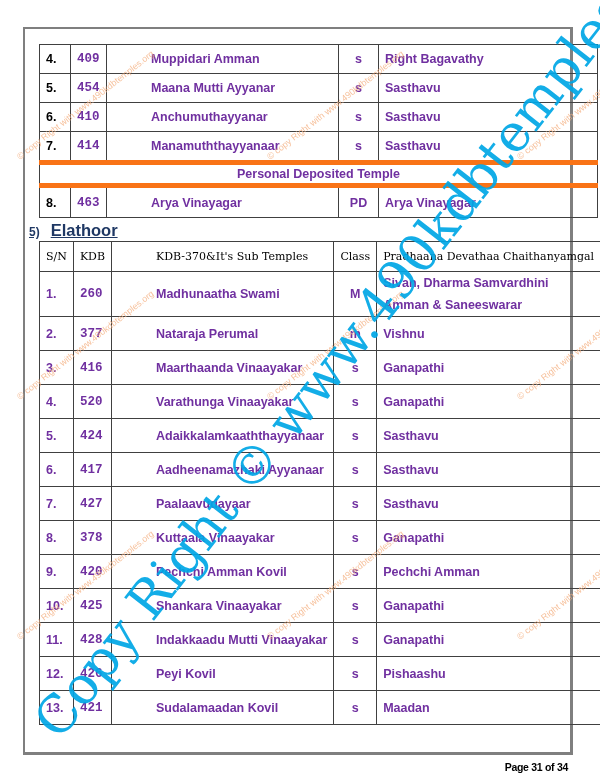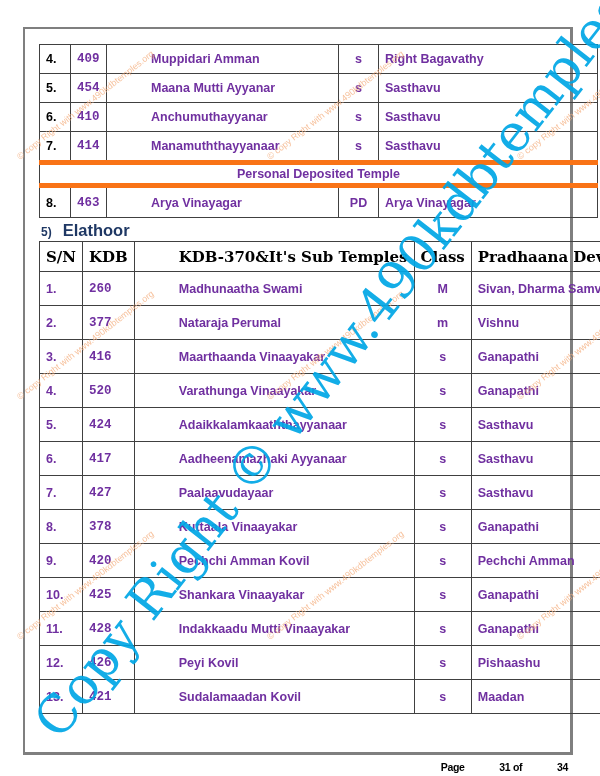--- a/index.html
+++ b/index.html
@@ -15,32 +15,32 @@
   .c-kdb { width: 23px; font-family: Liberation Mono, monospace; }
   .c-name { width: 181px; padding-left: 44px; }
   .c-class { width: 27px; text-align: center; }
   .c-deity { width: 206px; }
   #t1 { top: 44px; }
   #t1 td { height: 28px; }
   #t1 td.c-sn { color: #000000; }
   #t1 tr.subhead td { height: 18px; text-align: center; }
   #t1 tr.pd td { height: 29px; }
   #t1 tr.thick-top td { border-top: 5px solid #f97316; }
-  .heading { position: absolute; left: 41px; top: 221px; color: #1f3864; font-weight: bold; }
+  .heading { position: absolute; left: 29px; top: 221px; color: #1f3864; font-weight: bold; text-decoration: underline; }
   .heading .num { font-size: 12px; margin-right: 11px; }
   .heading .title { font-size: 16.5px; }
   #t2 { top: 241px; }
-  #t2 th { font-family: "DejaVu Serif", serif; font-size: 15px; color: #000000;
-           height: 29px; text-align: left; font-weight: bold; }
+  #t2 th { font-family: "DejaVu Serif", serif; font-size: 11px; color: #000000;
+           height: 29px; text-align: left; font-weight: normal; }
   #t2 th.c-class { text-align: center; }
   #t2 td { height: 33px; }
   #t2 td.c-deity.wrap { white-space: normal; line-height: 22px; }
   .footer { position: absolute; right: 32px; top: 761px; font-size: 10.5px; color: #000;
             font-weight: bold; letter-spacing: -0.3px; }
-  .footer .pnum { font-weight: bold; margin-left: 32px; }
+  .footer .pnum { font-weight: bold; }
   .wm { position: absolute; pointer-events: none; color: #00a7e6; font-family: "DejaVu Serif", serif;
         font-size: 52px; left: -25px; top: 400px; transform-origin: left top;
         transform: rotate(-52deg); white-space: nowrap; opacity: 0.92; }
   .wm-small { position: absolute; pointer-events: none; color: #f4b183; font-size: 9px;
               white-space: nowrap; transform: rotate(-38deg); opacity: 0.8; }
 </style>
 </head>
 <body>
 
 <div class="frame"></div>

